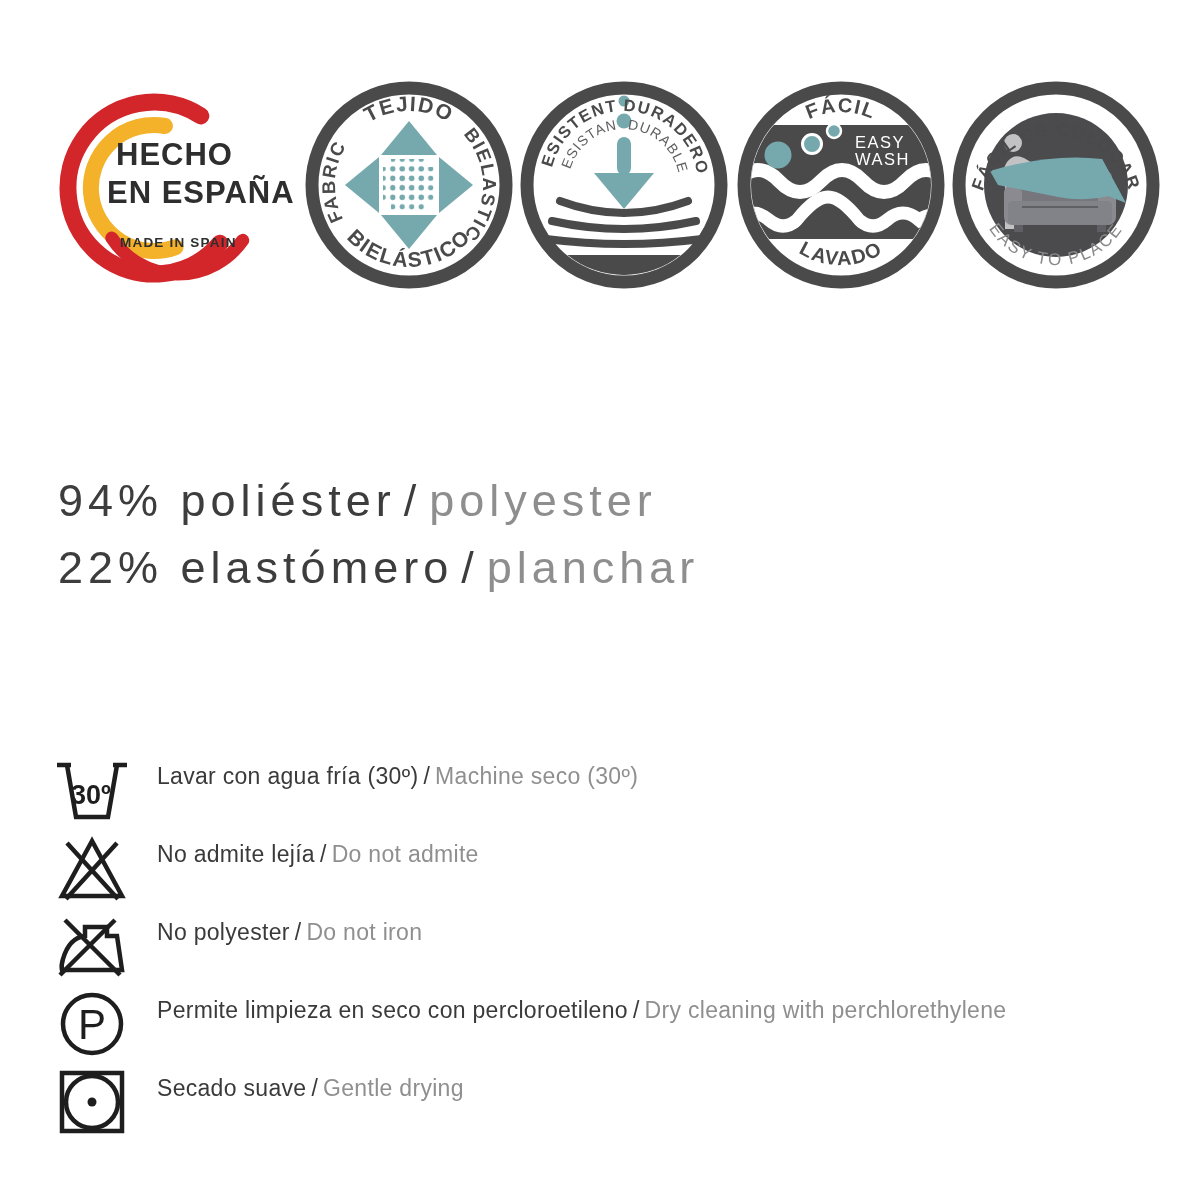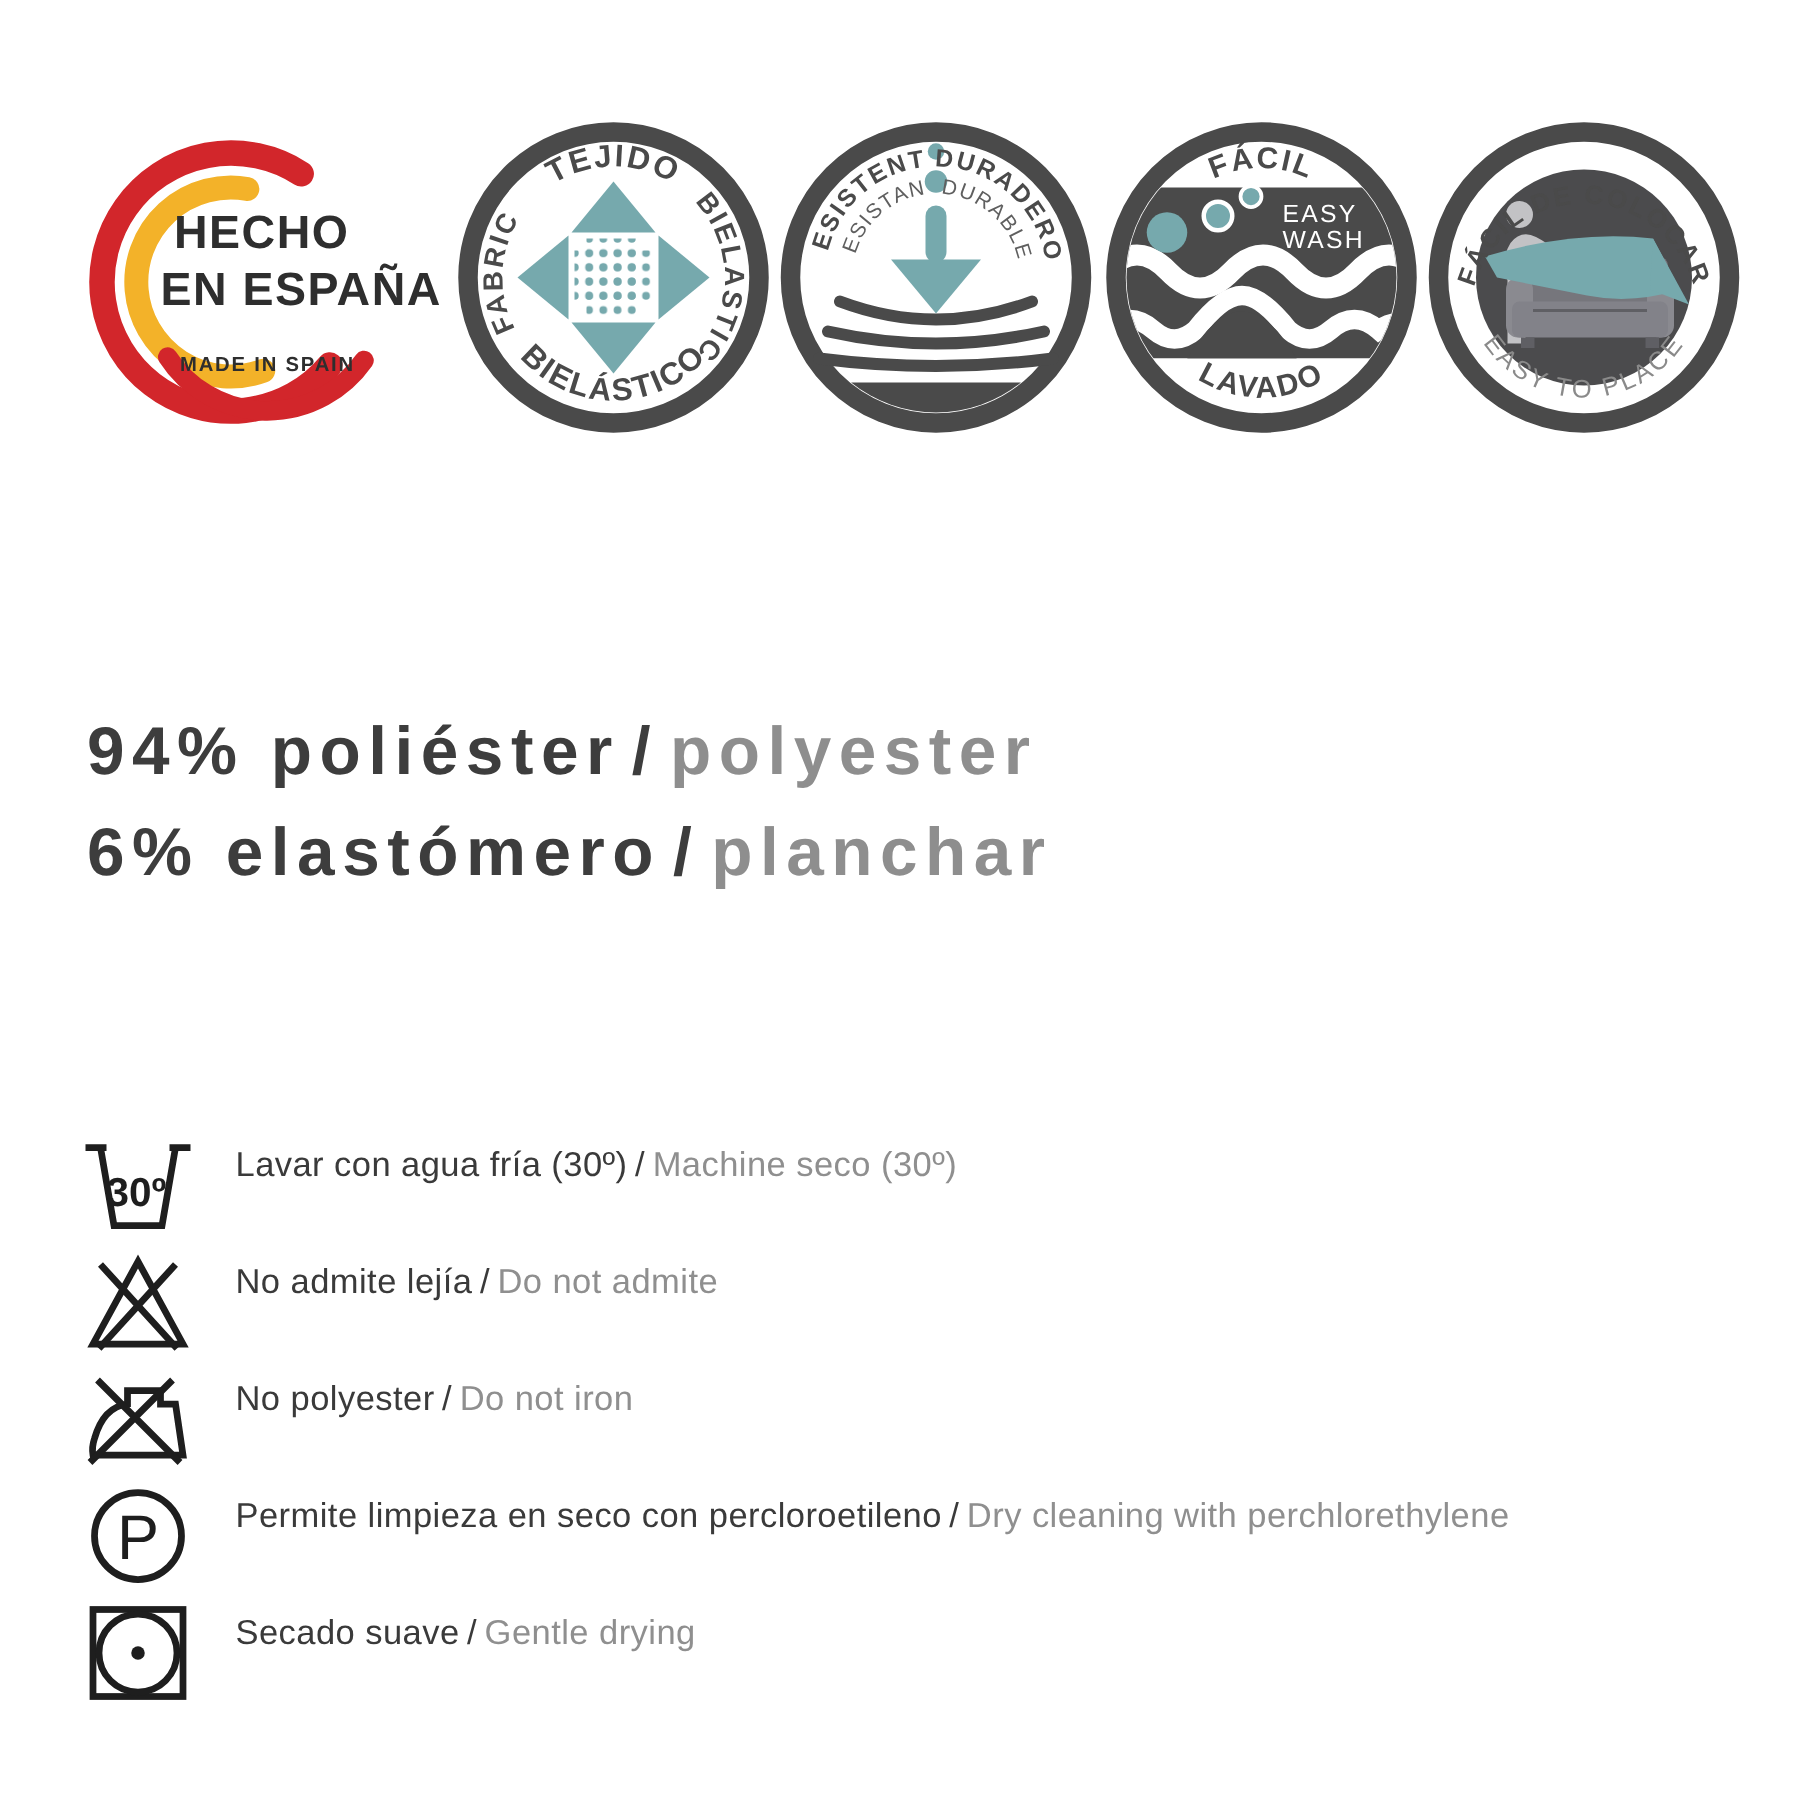--- a/index.html
+++ b/index.html
@@ -15,21 +15,21 @@
   .badge{width:212px;height:212px;top:79px;}
   .badge-1{left:303px;} .badge-2{left:518px;} .badge-3{left:735px;} .badge-4{left:950px;}
 
   .arc-word{fill:#4a4a4a;font-weight:700;letter-spacing:1.5px;}
   .arc-word-sm{fill:#5f5f5f;font-weight:400;letter-spacing:1px;}
 
   
   .heading{left:58px;top:383px;font-size:46px;font-weight:300;letter-spacing:8px;color:#434343;white-space:nowrap;line-height:1.1;}
   .heading .en{color:#7b7b7b;}
   .heading .sep{margin:0 6px;}
-  .comp{left:58px;top:467px;font-size:45px;font-weight:700;letter-spacing:5px;line-height:67px;color:#3d3d3d;white-space:nowrap;}
+  .comp{left:58px;top:467px;font-size:45px;font-weight:400;letter-spacing:5px;line-height:67px;color:#3d3d3d;white-space:nowrap;}
   .comp .en{color:#8e8e8e;}
   .comp .sep{margin:0 8px;}
 
   
   .care{left:55px;top:753px;}
   .care-row{display:flex;align-items:flex-start;height:78px;}
   .care-icon{width:74px;height:74px;flex:0 0 74px;margin-right:28px;}
   .care-text{font-size:23px;letter-spacing:0.3px;color:#3a3a3a;white-space:nowrap;transform:translateY(10px);}
   .care-text .en{color:#8f8f8f;}
   .care-text .sep{margin:0 5px;}
@@ -154,21 +154,21 @@
     <text text-anchor="middle" font-size="17.5" class="arc-word" letter-spacing="1"><textPath href="#b4t" startOffset="50%">FÁCIL DE COLOCAR</textPath></text>
     <text text-anchor="middle" font-size="17" fill="#8a8a8a" letter-spacing="2" style="fill:#8a8a8a"><textPath href="#b4b" startOffset="50%">EASY TO PLACE</textPath></text>
   </svg>
 
 
   <div class="abs comp">
     <div>
       <span class="es">94% poliéster</span><span class="sep">/</span><span class="en">polyester</span>
     </div>
     <div>
-      <span class="es">6% elastómero</span><span class="sep">/</span><span class="en">planchar</span>
+      <span class="es">22% elastómero</span><span class="sep">/</span><span class="en">planchar</span>
     </div>
   </div>
 
   <div class="abs care">
 
     <div class="care-row">
       <svg class="care-icon" viewBox="0 0 74 74">
         <path class="ci" d="M2,12 H16 M58,12 H72 M12,12 L21,64 H53 L62,12"></path>
         <text x="36" y="51" font-size="27" font-weight="700" text-anchor="middle" fill="#1e1e1e">30º</text>
       </svg>

